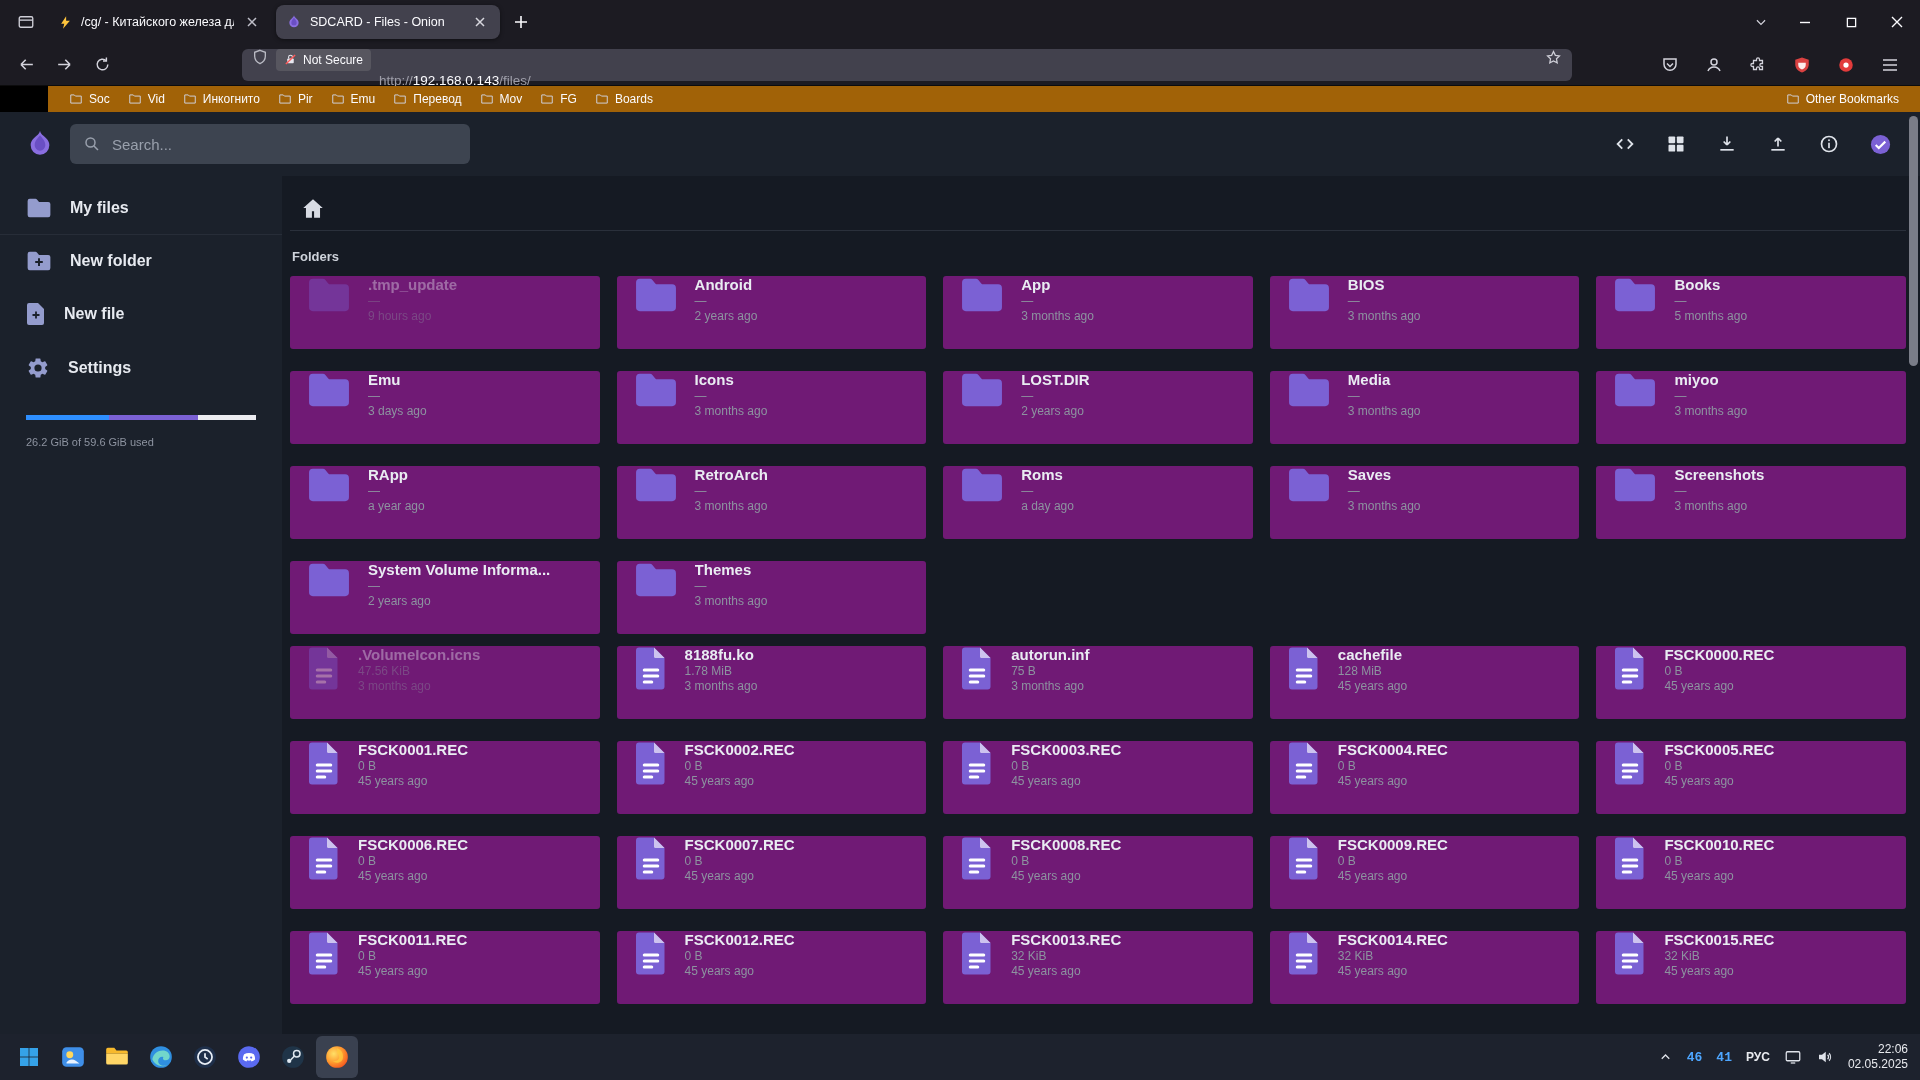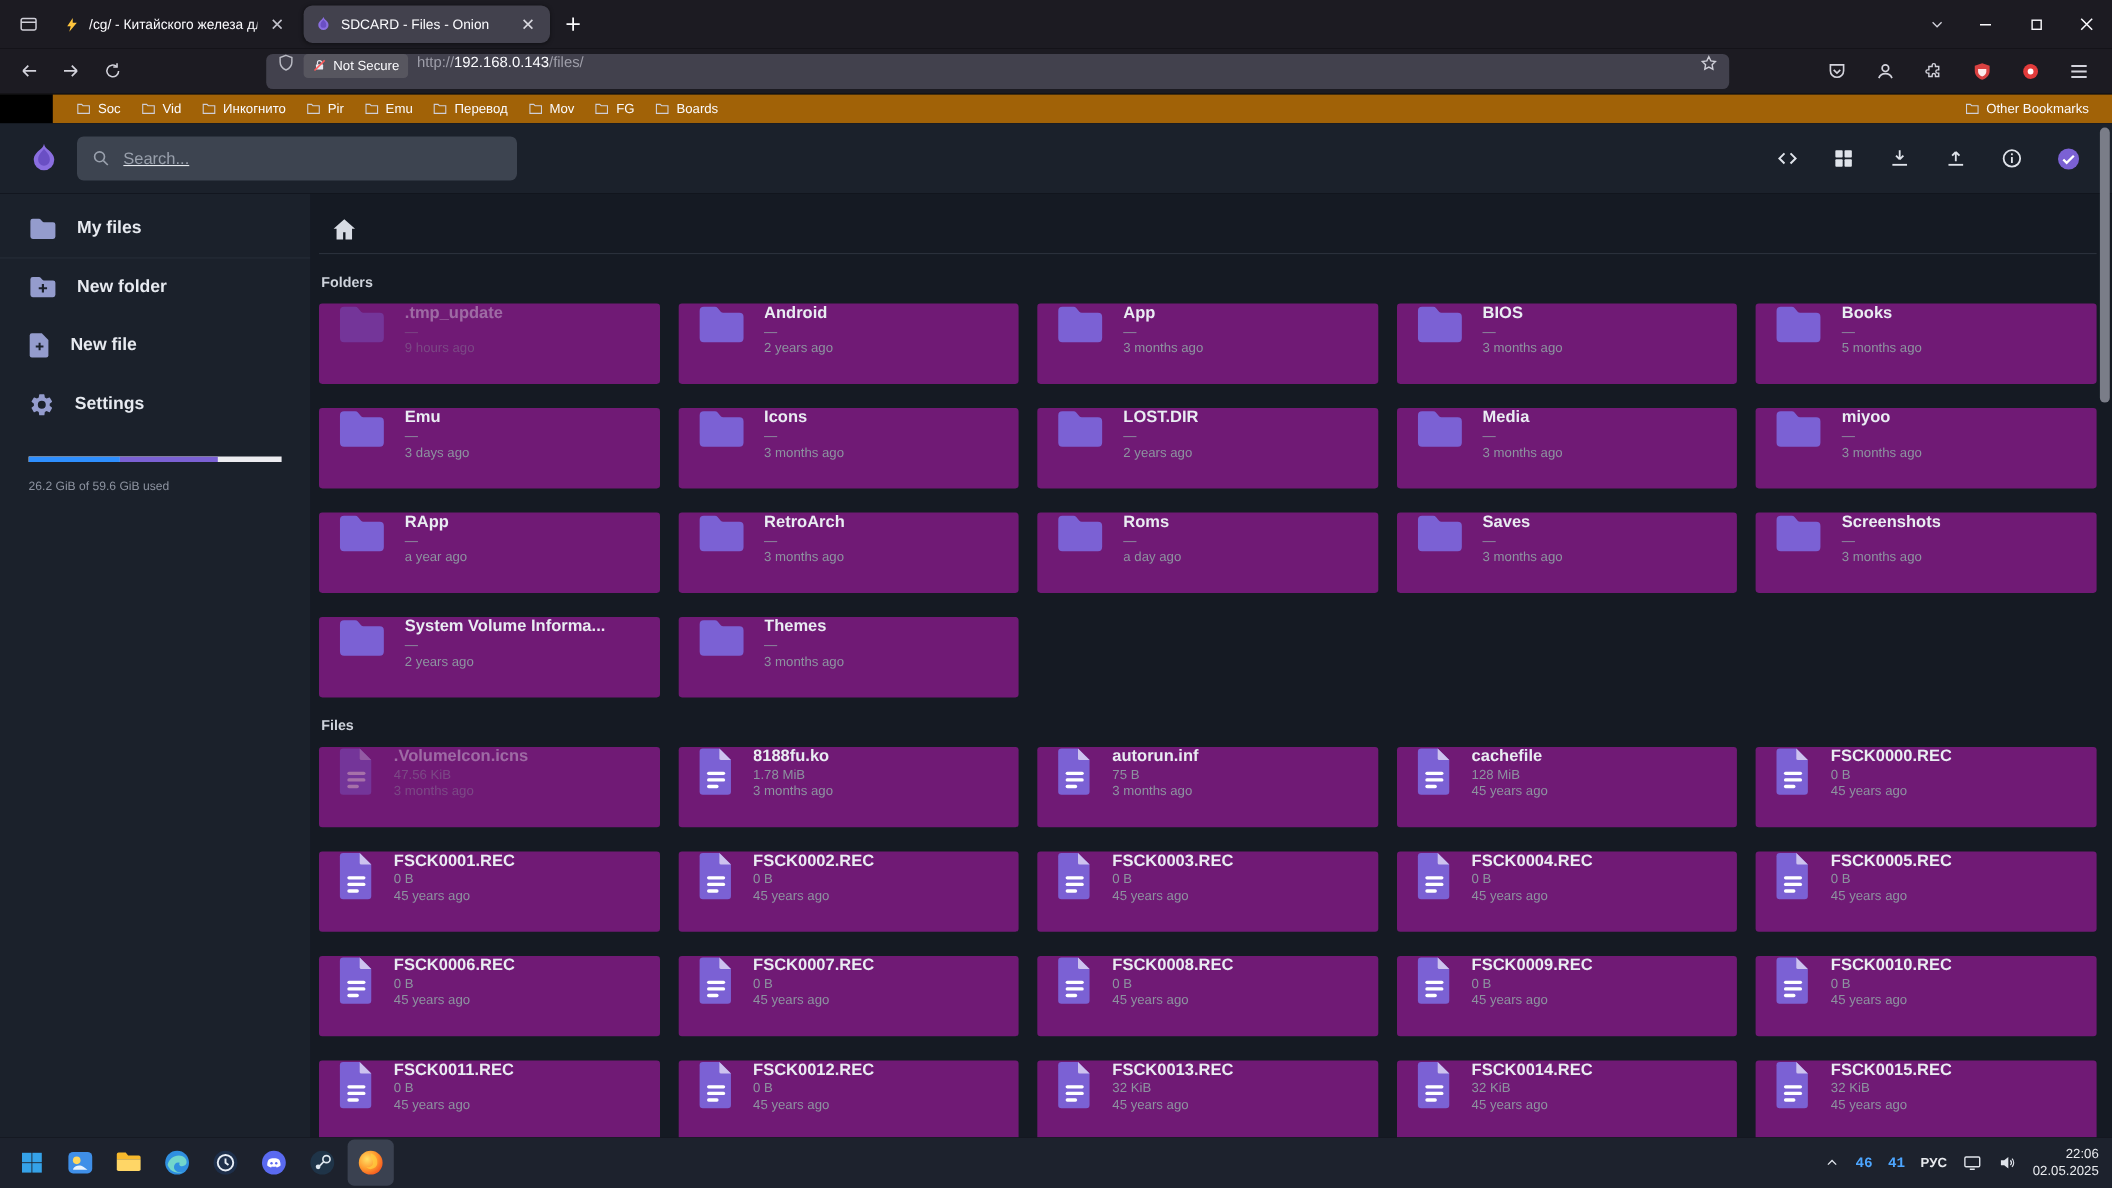--- a/index.html
+++ b/index.html
@@ -19,33 +19,33 @@
   .new-tab-btn { width:34px; height:34px; display:flex; align-items:center; justify-content:center; border-radius:4px; }
   .tabbar-spacer { flex:1; }
   .list-tabs-btn { width:34px; height:34px; display:flex; align-items:center; justify-content:center; }
   .win-controls { display:flex; height:44px; margin-right:-8px; }
   .win-btn { width:46px; height:44px; display:flex; align-items:center; justify-content:center; }
 
   .nav-bar { height:42px; background:#1c1b22; display:flex; align-items:center; padding:0 10px; gap:6px; flex-shrink:0; border-bottom:1px solid #0c0c0d; }
   .nav-btn { width:32px; height:32px; border-radius:4px; display:flex; align-items:center; justify-content:center; }
   .url-bar { margin-left:118px; width:1330px; height:32px; background:#42414d; border-radius:6px; display:flex; align-items:flex-start; padding:0 10px; gap:8px; }
   .sec-chip { display:flex; align-items:center; gap:6px; background:#57565f; border-radius:4px; padding:4px 8px; color:#fbfbfe; font-size:12px; }
-  .url-text { flex:1; font-size:13.5px; color:#fbfbfe; white-space:nowrap; overflow:hidden; }
+  .url-text { flex:1; font-size:13.5px; color:#fbfbfe; white-space:nowrap; overflow:hidden;margin-top:24px; }
   .url-text .dim { color:#9e9ea9; }
   .nav-right { margin-left:auto; display:flex; align-items:center; gap:12px; padding-right:4px; }
 
   .bookmarks-bar { height:26px; background:#a16207; display:flex; align-items:center; padding:0 14px; gap:6px; flex-shrink:0;margin-left:48px; }
   .bm-item { display:flex; align-items:center; gap:6px; color:#fbfbfe; font-size:12px; padding:3px 7px; border-radius:4px; cursor:pointer; white-space:nowrap; }
   .bm-spacer { flex:1; }
 
   
   .app-header { height:64px; background:#1b212b; display:flex; align-items:center; padding:0 26px 0 24px; flex-shrink:0; }
   .onion-logo { margin-right:14px; }
   .search-bar { width:400px; height:40px; background:#3d4450; border-radius:6px; display:flex; align-items:center; padding:0 13px; gap:11px; }
-  .search-input { flex:1; background:transparent; border:none; outline:none; color:#e7eaef; font-size:15px;text-decoration:underline; }
+  .search-input { flex:1; background:transparent; border:none; outline:none; color:#e7eaef; font-size:15px; }
   .search-input::placeholder { color:#99a0ac; }
   .header-actions { margin-left:auto; display:flex; align-items:center; gap:23px; }
   .ha-btn { width:28px; height:28px; display:flex; align-items:center; justify-content:center; border-radius:4px; }
 
   .app-body { flex:1; display:flex; background:#151a23; overflow:hidden; }
   .sidebar { width:282px; background:#1b212b; padding-top:6px; flex-shrink:0; }
   .side-item { display:flex; align-items:center; gap:18px; padding:15px 12px 15px 26px; color:#e7eaf0; font-weight:700; font-size:16px; cursor:pointer; }
   .side-sep { height:1px; background:#272d38; }
   .disk { padding:20px 26px 0 26px; }
   .disk-bar { width:230px; height:5px; background:#ececf0; display:flex; overflow:hidden; }
@@ -660,21 +660,20 @@
               <path d="M1.5 3.5Q1.5 1.5 3.5 1.5h5.3q.8 0 1.3.6l1.5 1.8q.4.5 1.2.5h7.7q2 0 2 2v10.1q0 2-2 2h-17q-2 0-2-2z" fill="#7b61d4"></path>
             </svg>
     <div class="texts">
       <div class="name">Themes</div>
       <div class="sub">—</div>
       <div class="sub">3 months ago</div>
     </div>
   </div>
 </div>
 
-      <h3 class="section-label">Files</h3>
       <div class="cards">
   <div class="card muted">
     <svg width="36" height="45" viewBox="0 0 24 30">
               <path d="M4 1h10l7 7v19q0 2-2 2H4q-2 0-2-2V3q0-2 2-2z" fill="#7b61d4"></path>
               <path d="M14 1l7 7h-6q-1 0-1-1z" fill="#cdc3ef"></path>
               <rect x="6.5" y="15" width="11" height="2" rx="1" fill="#fff"></rect>
               <rect x="6.5" y="19" width="11" height="2" rx="1" fill="#fff"></rect>
               <rect x="6.5" y="23" width="7" height="2" rx="1" fill="#fff"></rect>
             </svg>
     <div class="texts">

